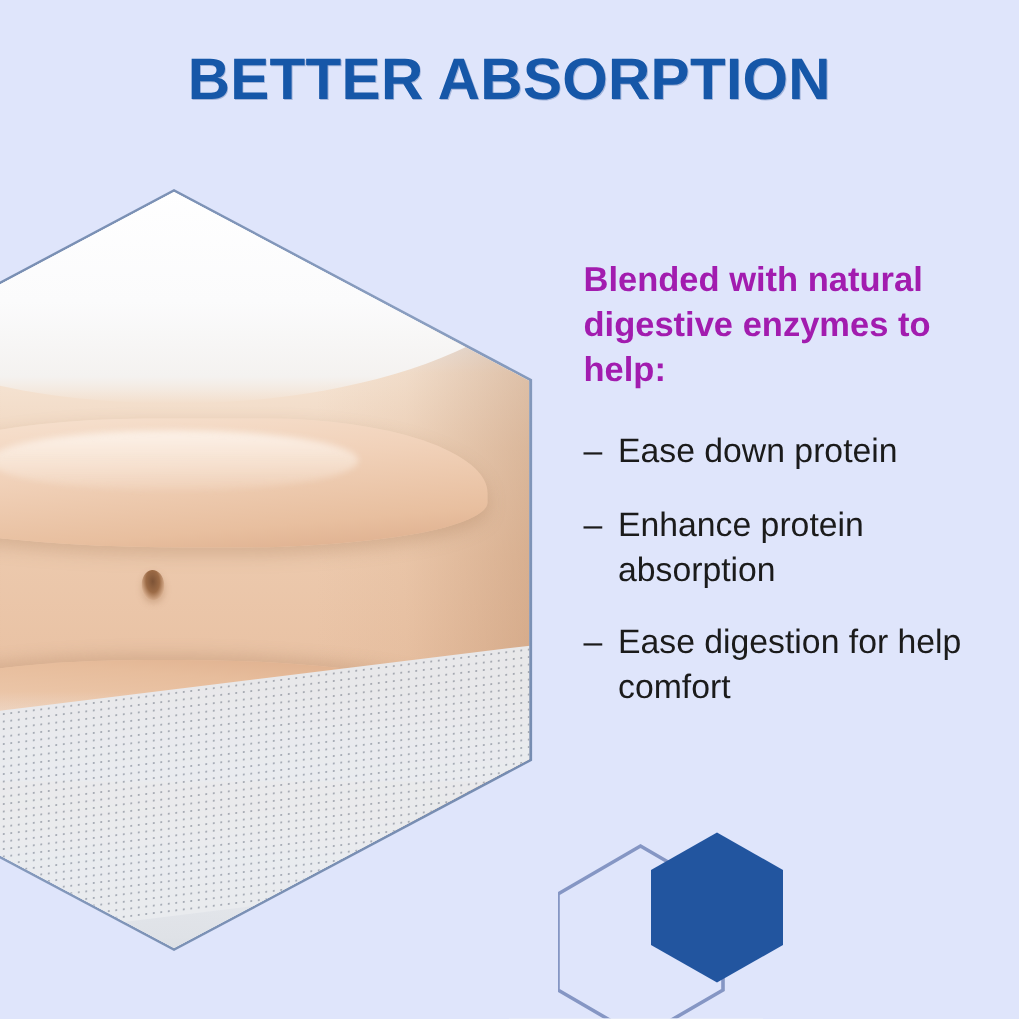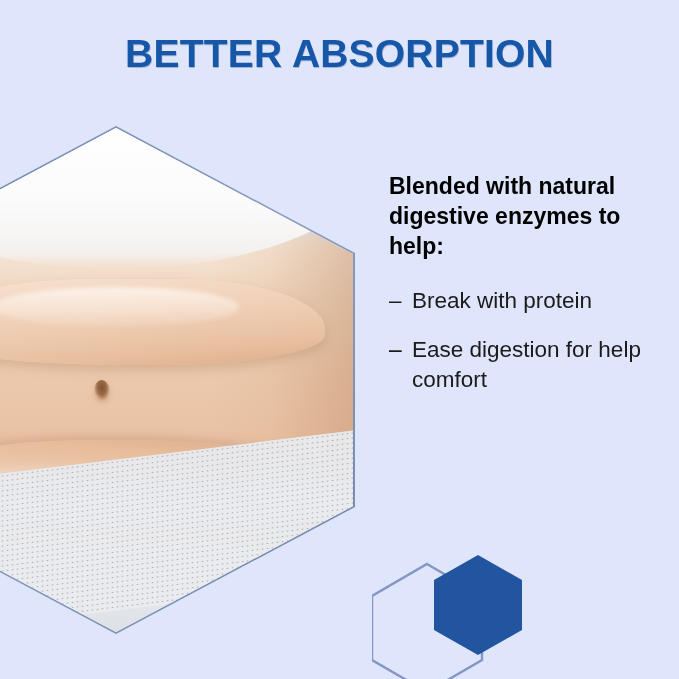--- a/index.html
+++ b/index.html
@@ -172,21 +172,21 @@
   }
 
   
   .copy {
     position: absolute;
     left: 389px;
     top: 172px;
     width: 272px;
   }
   .subhead {
-    color: #000000;
+    color: #a21caf;
     font-weight: bold;
     font-size: 23px;
     line-height: 1.30;
     margin: 0 0 24px 0;
   }
   .benefit-list {
     list-style: none;
     margin: 0;
     padding: 0;
   }
@@ -238,24 +238,24 @@
         <div class="texture-fade"></div>
         <div class="texture-lower"></div>
       </div>
     </div>
   </div>
 
   <div class="copy">
     <p class="subhead">Blended with natural digestive enzymes to help:</p>
     <ul class="benefit-list">
       <li class="benefit-item">
-        <span class="dash">–</span><span>Break with protein</span>
+        <span class="dash">–</span><span>Ease down protein</span>
       </li>
       <li class="benefit-item">
-        <span class="dash">–</span>
+        <span class="dash">–</span><span>Enhance protein absorption</span>
       </li>
       <li class="benefit-item">
         <span class="dash">–</span><span>Ease digestion for help comfort</span>
       </li>
     </ul>
   </div>
 
   <div class="hex-mark">
     <svg width="216" height="140" viewBox="0 0 216 140" xmlns="http://www.w3.org/2000/svg">
       <polygon points="55,16 110,48 110,112 55,144 0,112 0,48" fill="none" stroke="#8596c4" stroke-width="2.4"></polygon>

